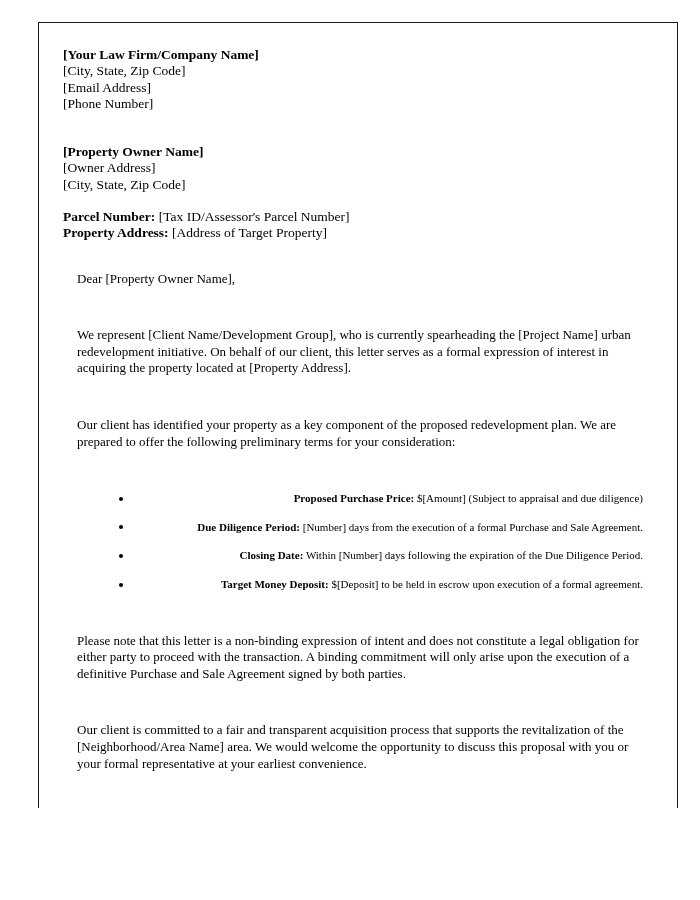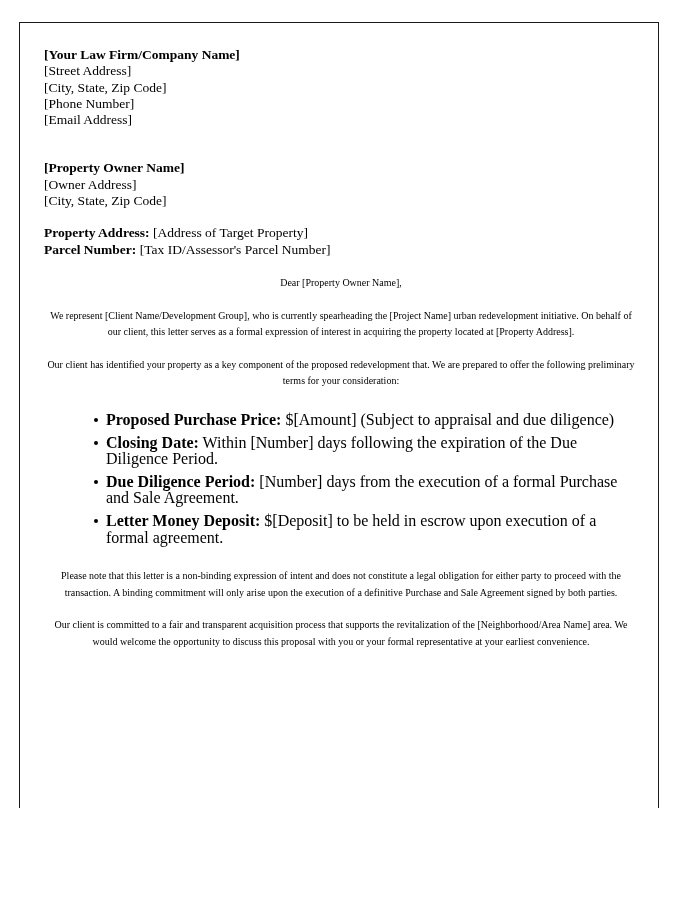--- a/index.html
+++ b/index.html
@@ -12,21 +12,21 @@
     height: 900px;
     font-family: "Liberation Serif", "DejaVu Serif", serif;
     color: #000000;
     overflow: hidden;
     position: relative;
   }
 
   
   .page {
     position: absolute;
-    left: 19px;
+    left: 38px;
     top: 22px;
     width: 640px;
     height: 786px;
     box-sizing: border-box;
     border: 1px solid #1b1b1b;
     border-bottom: none;
     background: #ffffff;
     overflow: hidden;
   }
 
@@ -57,115 +57,115 @@
 
   .recipient-block { }
 
   .subject-block { }
   .subject-block .line { }
 
   .body-block {
     padding-left: 2px;
   }
   .para {
-    font-size: 10px;
+    font-size: 13px;
     line-height: 16.6px;
-    margin: 0;
-    text-align: center;
+    margin: 12px;
+    text-align: left;
   }
 
   ul.terms {
     margin: 0;
     padding: 0 0 0 42px;
     list-style: none;
   }
   ul.terms li {
     position: relative;
-    font-size: 16px;
+    font-size: 11px;
     line-height: 16.6px;
     padding-left: 12px;
-    margin: 6px;
+    margin: 12px;
+    text-align: right;
   }
   ul.terms li .bullet-dot {
     position: absolute;
     left: 0;
     top: 6.5px;
     width: 4px;
     height: 4px;
     background: #000000;
     border-radius: 50%;
   }
 </style>
 </head>
 <body>
 
 <div class="page">
   <div class="page-inner">
 
     <div class="block letterhead">
       <div class="line bold">[Your Law Firm/Company Name]</div>
-      <div class="line">[Street Address]</div>
       <div class="line">[City, State, Zip Code]</div>
+      <div class="line">[Email Address]</div>
       <div class="line">[Phone Number]</div>
-      <div class="line">[Email Address]</div>
     </div>
 
     <div class="spacer-sm"></div>
 
 
     <div class="spacer-sm"></div>
 
     <div class="block recipient-block">
       <div class="line bold">[Property Owner Name]</div>
       <div class="line">[Owner Address]</div>
       <div class="line">[City, State, Zip Code]</div>
     </div>
 
     <div class="spacer-sm"></div>
 
     <div class="block subject-block">
+      <div class="line"><span class="bold">Parcel Number:</span> <span>[Tax ID/Assessor's Parcel Number]</span></div>
       <div class="line"><span class="bold">Property Address:</span> <span>[Address of Target Property]</span></div>
-      <div class="line"><span class="bold">Parcel Number:</span> <span>[Tax ID/Assessor's Parcel Number]</span></div>
     </div>
 
     <div class="spacer-md"></div>
 
     <div class="body-block">
 
       <p class="para">Dear [Property Owner Name],</p>
 
       <div class="spacer-sm"></div>
 
       <p class="para">We represent [Client Name/Development Group], who is currently spearheading the [Project Name] urban redevelopment initiative. On behalf of our client, this letter serves as a formal expression of interest in acquiring the property located at [Property Address].</p>
 
       <div class="spacer-sm"></div>
 
-      <p class="para">Our client has identified your property as a key component of the proposed redevelopment that. We are prepared to offer the following preliminary terms for your consideration:</p>
+      <p class="para">Our client has identified your property as a key component of the proposed redevelopment plan. We are prepared to offer the following preliminary terms for your consideration:</p>
 
       <div class="spacer-sm"></div>
 
       <ul class="terms">
         <li>
           <span class="bullet-dot"></span>
           <span class="bold">Proposed Purchase Price:</span>
           <span>$[Amount] (Subject to appraisal and due diligence)</span>
         </li>
         <li>
           <span class="bullet-dot"></span>
+          <span class="bold">Due Diligence Period:</span>
+          <span>[Number] days from the execution of a formal Purchase and Sale Agreement.</span>
+        </li>
+        <li>
+          <span class="bullet-dot"></span>
           <span class="bold">Closing Date:</span>
           <span>Within [Number] days following the expiration of the Due Diligence Period.</span>
         </li>
         <li>
           <span class="bullet-dot"></span>
-          <span class="bold">Due Diligence Period:</span>
-          <span>[Number] days from the execution of a formal Purchase and Sale Agreement.</span>
-        </li>
-        <li>
-          <span class="bullet-dot"></span>
-          <span class="bold">Letter Money Deposit:</span>
+          <span class="bold">Target Money Deposit:</span>
           <span>$[Deposit] to be held in escrow upon execution of a formal agreement.</span>
         </li>
       </ul>
 
       <div class="spacer-sm"></div>
 
       <p class="para">Please note that this letter is a non-binding expression of intent and does not constitute a legal obligation for either party to proceed with the transaction. A binding commitment will only arise upon the execution of a definitive Purchase and Sale Agreement signed by both parties.</p>
 
       <div class="spacer-sm"></div>
 

